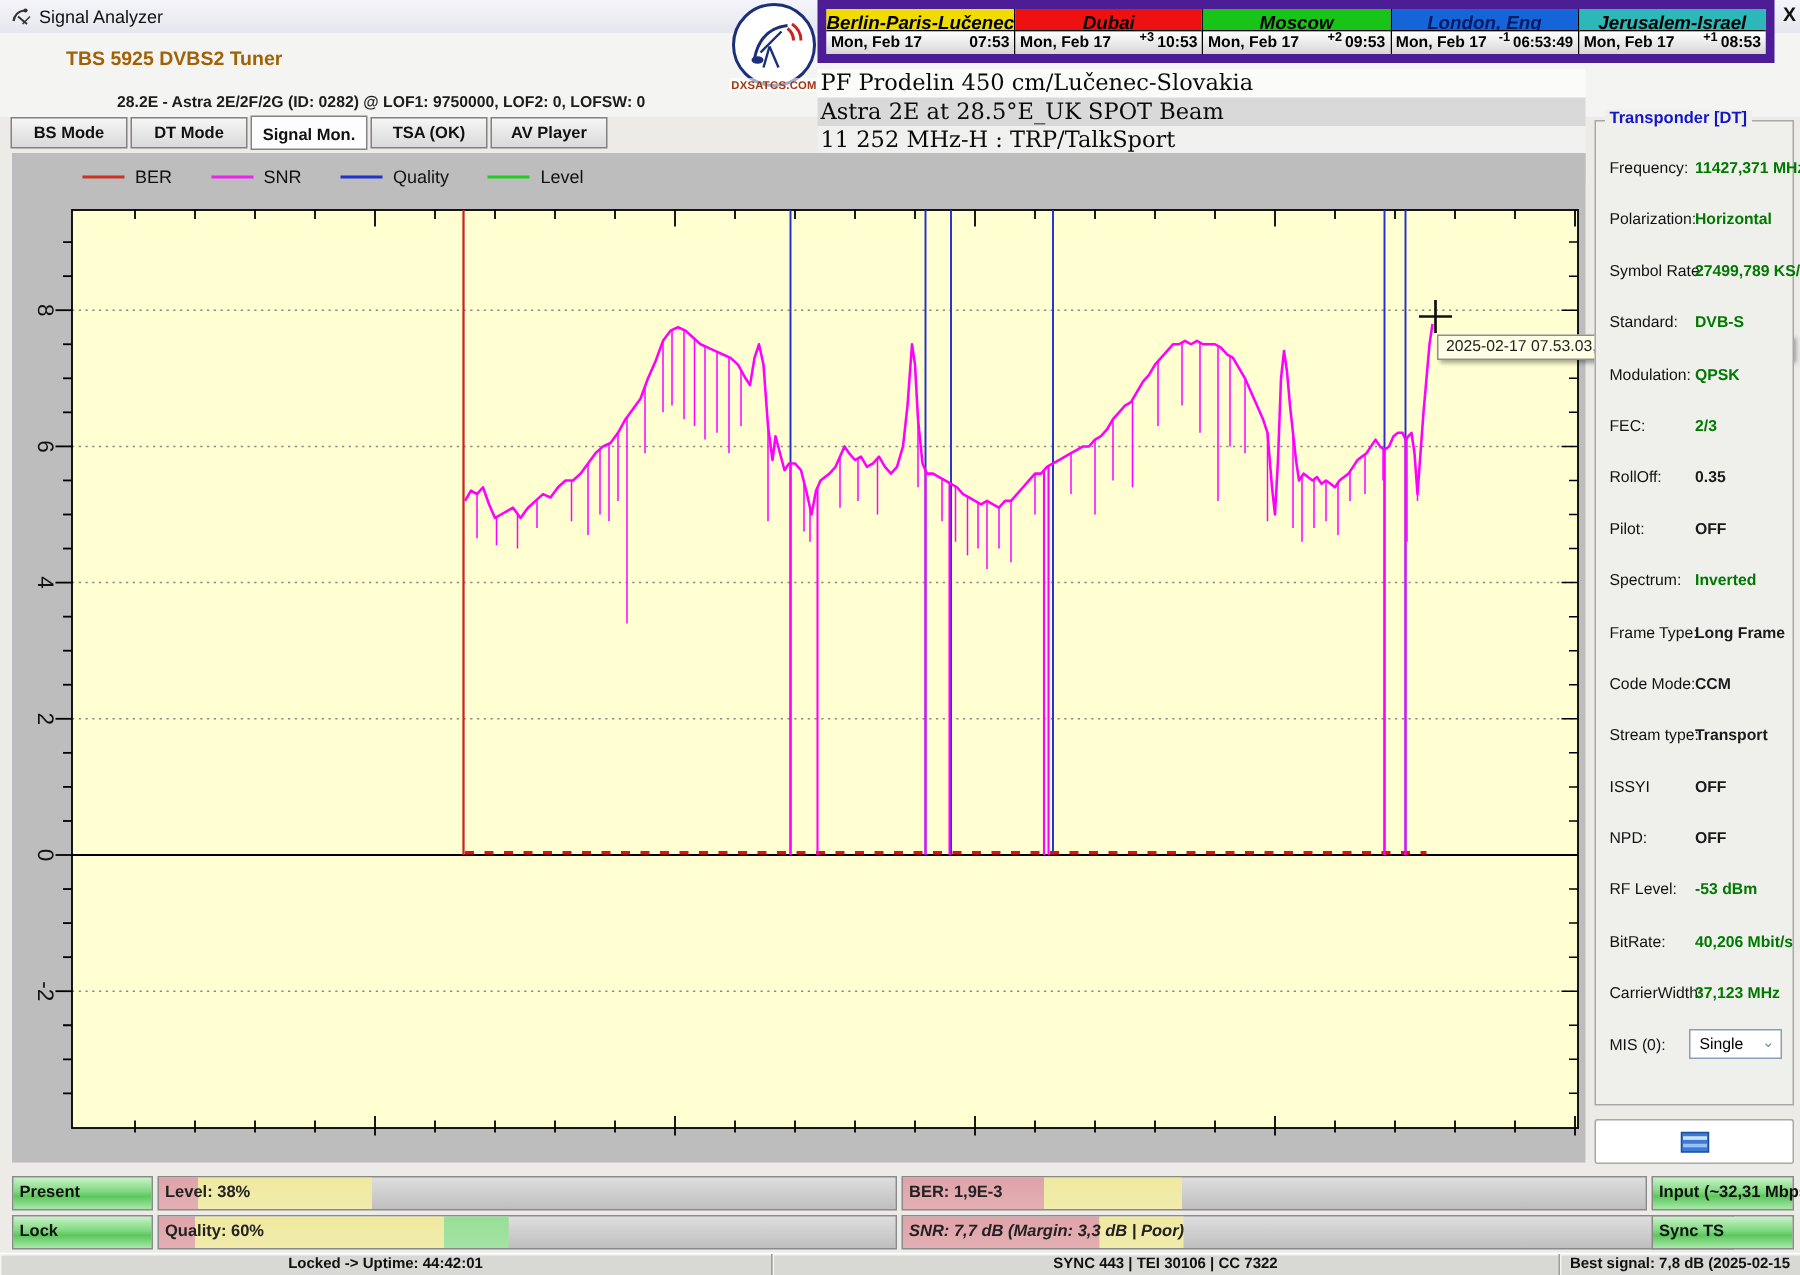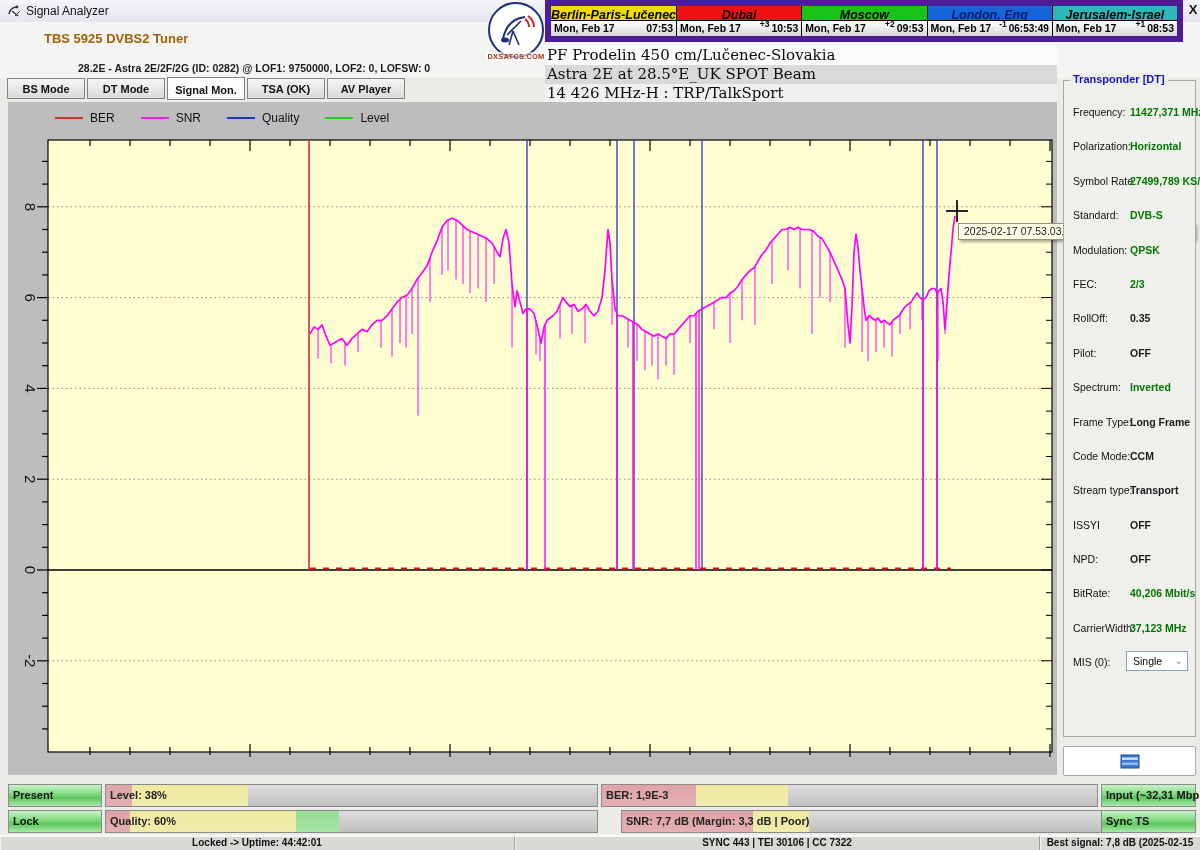--- a/index.html
+++ b/index.html
@@ -171,21 +171,21 @@
         <span class="clock-date">Mon, Feb 17</span>
         <span class="clock-offset">+1</span>
         <span class="clock-time">08:53</span>
       </div>
     </div>
   </div>
 
 <div id="overlay-text">
   <div class="oline" style="background: rgb(251, 251, 250);">PF Prodelin 450 cm/Lučenec-Slovakia</div>
   <div class="oline" style="background: rgb(217, 217, 217);">Astra 2E at 28.5°E_UK SPOT Beam</div>
-  <div class="oline" style="background: rgb(240, 240, 239);">14 426 MHz-H : TRP/TalkSport</div>
+  <div class="oline" style="background: rgb(240, 240, 239);">11 252 MHz-H : TRP/TalkSport</div>
   <div class="oline" style="background: rgb(197, 197, 197);">Locked Uptime : 44:42:01</div>
 </div>
 
 <div id="tabs">
     <button class="tab">BS Mode</button>
     <button class="tab">DT Mode</button>
     <button class="tab active">Signal Mon.</button>
     <button class="tab">TSA (OK)</button>
     <button class="tab">AV Player</button>
   </div>
@@ -457,20 +457,24 @@
       </div>
       <div class="prow">
         <span class="plabel">ISSYI</span>
         <span class="pvalue" style="color: rgb(26, 26, 26);">OFF</span>
       </div>
       <div class="prow">
         <span class="plabel">NPD:</span>
         <span class="pvalue" style="color: rgb(26, 26, 26);">OFF</span>
       </div>
       <div class="prow">
+        <span class="plabel">RF Level:</span>
+        <span class="pvalue" style="color: rgb(0, 120, 0);">-53 dBm</span>
+      </div>
+      <div class="prow">
         <span class="plabel">BitRate:</span>
         <span class="pvalue" style="color: rgb(0, 120, 0);">40,206 Mbit/s</span>
       </div>
       <div class="prow">
         <span class="plabel">CarrierWidth:</span>
         <span class="pvalue" style="color: rgb(0, 120, 0);">37,123 MHz</span>
       </div>
       <div id="mis-row">
         <span id="mis-label">MIS (0):</span>
         <div id="mis-dropdown">Single<span id="mis-chevron">⌄</span></div>
@@ -498,21 +502,21 @@
       <span class="meter-label">BER: 1,9E-3</span>
     </div>
     <div class="statusbox" style="left: 1101px; top: 784px; width: 95px;">Input (~32,31 Mbps)</div>
     <div class="statusbox" style="left: 8px; top: 810px; width: 94px;">Lock</div>
     <div class="meter" style="left: 105px; top: 810px; width: 493px;">
       <div class="seg" style="left: 0%; width: 4.9%; background: linear-gradient(rgb(223, 163, 168), rgba(255, 255, 255, 0.133)), rgb(223, 163, 168);"></div>
       <div class="seg" style="left: 4.9%; width: 33.8%; background: linear-gradient(rgb(239, 233, 160), rgba(255, 255, 255, 0.133)), rgb(239, 233, 160);"></div>
       <div class="seg" style="left: 38.7%; width: 8.7%; background: linear-gradient(rgb(150, 223, 150), rgba(255, 255, 255, 0.133)), rgb(150, 223, 150);"></div>
       <span class="meter-label">Quality: 60%</span>
     </div>
-    <div class="meter" style="left: 621px; top: 810px; width: 555px;">
+    <div class="meter" style="left: 601px; top: 810px; width: 555px; font-style: italic;">
       <div class="seg" style="left: 0%; width: 23.7%; background: linear-gradient(rgb(223, 163, 168), rgba(255, 255, 255, 0.133)), rgb(223, 163, 168);"></div>
       <div class="seg" style="left: 23.7%; width: 10.1%; background: linear-gradient(rgb(239, 233, 160), rgba(255, 255, 255, 0.133)), rgb(239, 233, 160);"></div>
       <span class="meter-label">SNR: 7,7 dB (Margin: 3,3 dB | Poor)</span>
     </div>
     <div class="statusbox" style="left: 1101px; top: 810px; width: 95px;">Sync TS</div>
   </div>
 <div id="statusbar">
   <div class="sb-cell" style="width:515px">Locked -&gt; Uptime: 44:42:01</div>
   <div class="sb-cell" style="width:525px">SYNC 443 | TEI 30106 | CC 7322</div>
   <div class="sb-cell" style="width:160px;border-right:none">Best signal: 7,8 dB (2025-02-15 20:23)</div>

